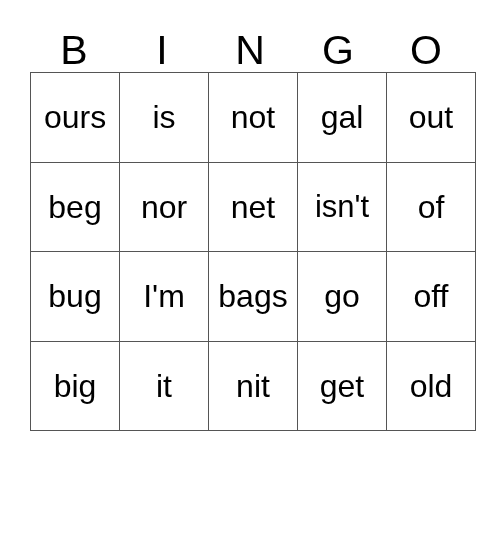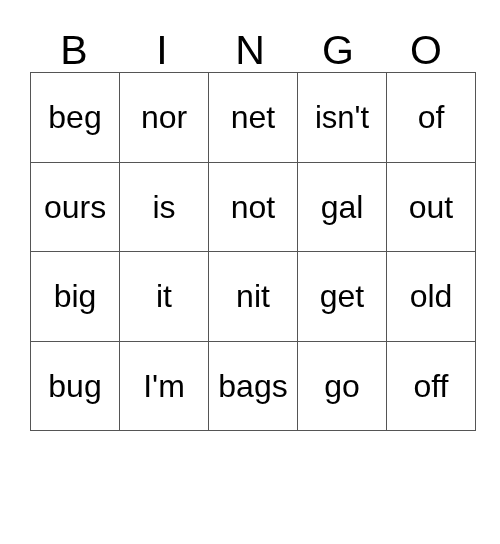--- a/index.html
+++ b/index.html
@@ -70,43 +70,43 @@
     <div class="header-cell">B</div>
     <div class="header-cell">I</div>
     <div class="header-cell">N</div>
     <div class="header-cell">G</div>
     <div class="header-cell">O</div>
   </div>
 
   <table id="grid">
     <tbody>
       <tr>
+        <td>ours</td>
+        <td>is</td>
+        <td>not</td>
+        <td>gal</td>
+        <td>out</td>
+      </tr>
+      <tr>
         <td>beg</td>
         <td>nor</td>
         <td>net</td>
         <td class="tight">isn't</td>
         <td>of</td>
       </tr>
       <tr>
-        <td>ours</td>
-        <td>is</td>
-        <td>not</td>
-        <td>gal</td>
-        <td>out</td>
+        <td>bug</td>
+        <td>I'm</td>
+        <td>bags</td>
+        <td>go</td>
+        <td>off</td>
       </tr>
       <tr>
         <td>big</td>
         <td>it</td>
         <td>nit</td>
         <td>get</td>
         <td>old</td>
       </tr>
-      <tr>
-        <td>bug</td>
-        <td>I'm</td>
-        <td>bags</td>
-        <td>go</td>
-        <td>off</td>
-      </tr>
     </tbody>
   </table>
 
 </div>
 
 </body></html>

